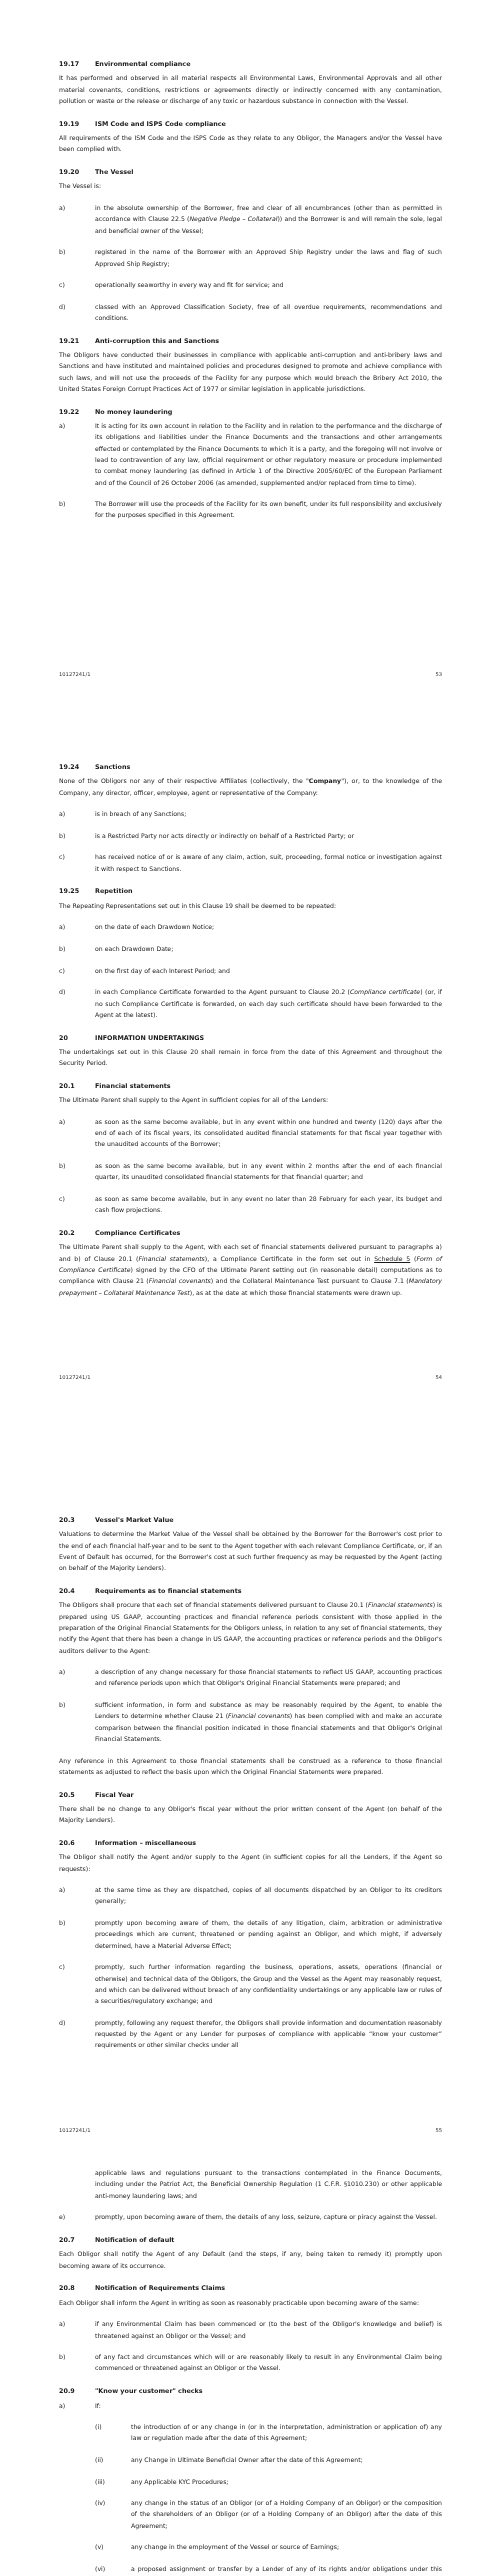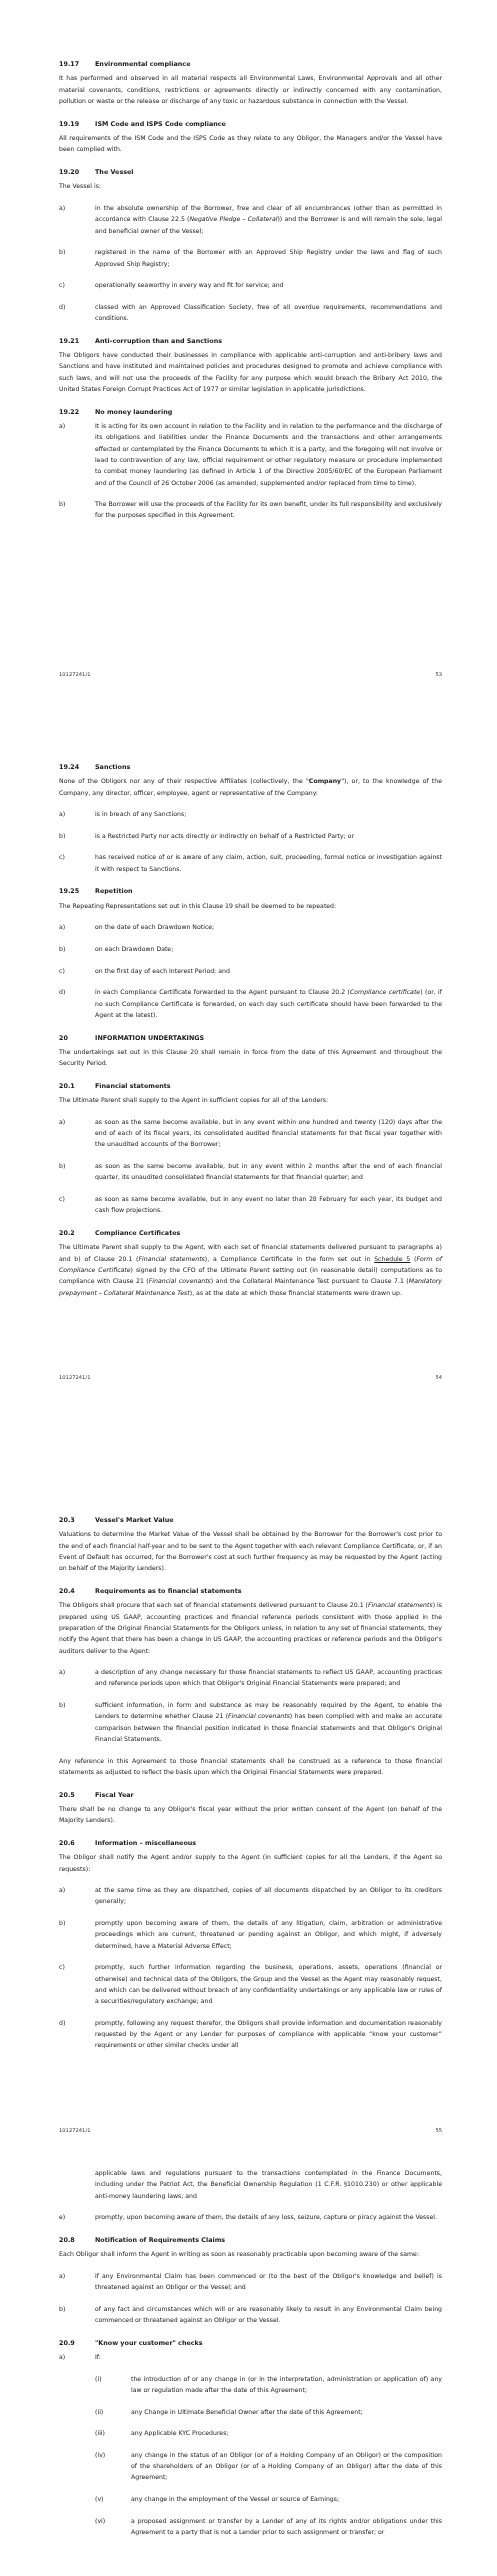--- a/index.html
+++ b/index.html
@@ -65,21 +65,21 @@
         </div>
       <div class="li" style="margin-bottom:12.4px;">
           <span class="lbl">d)</span>
           <span class="txt">classed with an Approved Classification Society, free of all overdue requirements, recommendations and conditions.</span>
         </div>
     </section>
 
     <section>
       <div class="h">
           <span class="num">19.21</span>
-          <span>Anti-corruption than and Sanctions</span>
+          <span>Anti-corruption this and Sanctions</span>
         </div>
       <p class="p">The Obligors have conducted their businesses in compliance with applicable anti-corruption and anti-bribery laws and Sanctions and have instituted and maintained policies and procedures designed to promote and achieve compliance with such laws, and will not use the proceeds of the Facility for any purpose which would breach the Bribery Act 2010, the United States Foreign Corrupt Practices Act of 1977 or similar legislation in applicable jurisdictions.</p>
     </section>
 
     <section>
       <div class="h">
           <span class="num">19.22</span>
           <span>No money laundering</span>
         </div>
       <div class="li">
@@ -256,20 +256,27 @@
 
 <div class="page" style="top:2110px;">
   <div class="page-content" style="top:57px;">
 
     <div class="cont" style="margin-bottom:10.3px;">applicable laws and regulations pursuant to the transactions contemplated in the Finance Documents, including under the Patriot Act, the Beneficial Ownership Regulation (1 C.F.R. §1010.230) or other applicable anti-money laundering laws; and</div>
     <div class="li" style="margin-bottom:12.4px;">
         <span class="lbl">e)</span>
         <span class="txt">promptly, upon becoming aware of them, the details of any loss, seizure, capture or piracy against the Vessel.</span>
       </div>
 
+    <section>
+      <div class="h">
+          <span class="num">20.7</span>
+          <span>Notification of default</span>
+        </div>
+      <p class="p">Each Obligor shall notify the Agent of any Default (and the steps, if any, being taken to remedy it) promptly upon becoming aware of its occurrence.</p>
+    </section>
 
     <section>
       <div class="h">
           <span class="num">20.8</span>
           <span>Notification of Requirements Claims</span>
         </div>
       <p class="p intro">Each Obligor shall inform the Agent in writing as soon as reasonably practicable upon becoming aware of the same:</p>
       <div class="li">
           <span class="lbl">a)</span>
           <span class="txt">if any Environmental Claim has been commenced or (to the best of the Obligor's knowledge and belief) is threatened against an Obligor or the Vessel; and</span>

